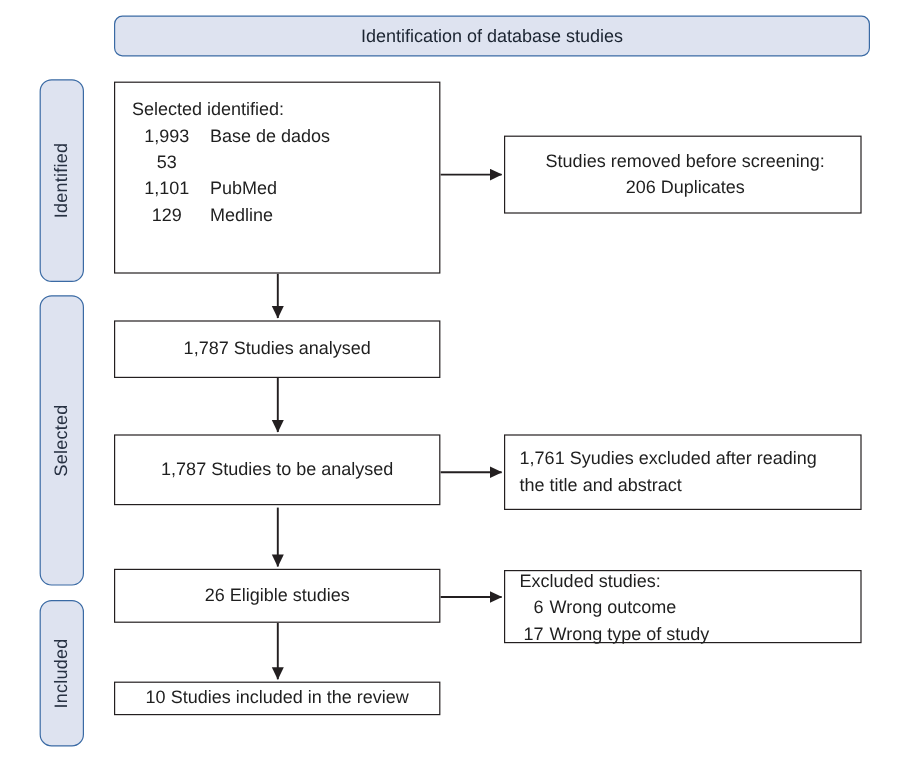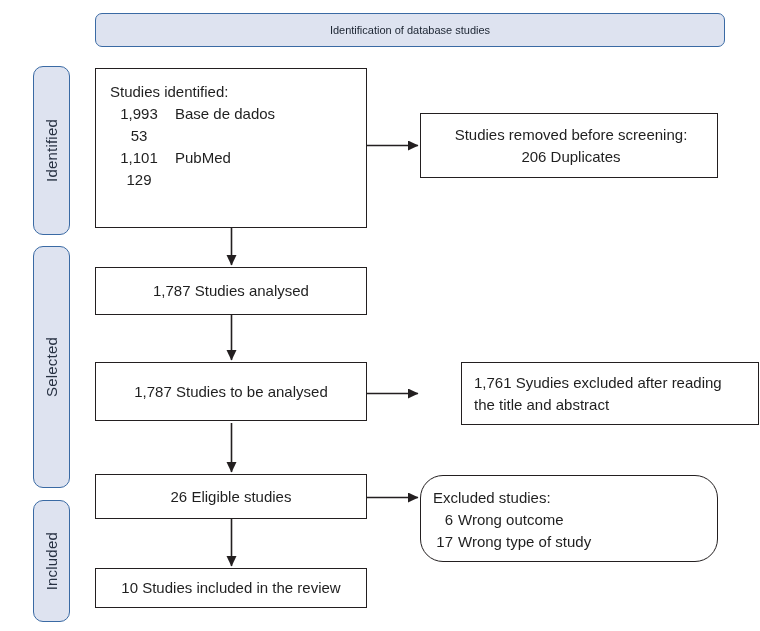--- a/index.html
+++ b/index.html
@@ -27,21 +27,21 @@
     box-sizing: border-box;
     display: flex;
     align-items: center;
     justify-content: center;
     z-index: 2;
   }
   .header-box {
     left: 95px; top: 13px;
     width: 630px; height: 34px;
     border-radius: 7px;
-    font-size: 11px;
+    font-size: 15px;
     color: #1b2431;
   }
   .stage {
     left: 33px;
     width: 37px;
     border-radius: 10px;
     color: #273142;
   }
   .stage span {
     writing-mode: vertical-rl;
@@ -75,25 +75,25 @@
     padding-left: 12px;
     padding-right: 8px;
   }
   .main-box  { left: 95px;  width: 272px; }
   .right-box { left: 420px; width: 298px; }
 
   .box-identified { top: 68px;  height: 160px; padding: 12px 4px 0 14px; }
   .box-analysed   { top: 267px; height: 48px; }
   .box-tobe       { top: 362px; height: 59px; }
   .box-eligible   { top: 474px; height: 45px; }
-  .box-review     { top: 568px; height: 40px; }
+  .box-review     { top: 568px; height: 28px; }
 
   .box-removed    { top: 113px; height: 65px; align-items: center; }
-  .box-excl-title { top: 362px; height: 63px; margin-left: 41px; }
-  .box-excl-stud  { top: 475px; height: 87px; padding-top: 2px; border-radius: 23px; }
+  .box-excl-title { top: 362px; height: 63px; }
+  .box-excl-stud  { top: 475px; height: 61px; padding-top: 2px; }
 
   .count-row {
     display: grid;
     grid-template-columns: 58px auto;
     column-gap: 7px;
   }
   .count-row .num { text-align: center; }
 
   .excl-row {
     display: grid;
@@ -132,34 +132,35 @@
     <span>Identified</span>
   </div>
   <div class="accent stage stage-selected">
     <span>Selected</span>
   </div>
   <div class="accent stage stage-included">
     <span>Included</span>
   </div>
 
   <div class="fbox main-box box-identified">
-    <div>Studies identified:</div>
+    <div>Selected identified:</div>
     <div class="count-row">
       <span class="num">1,993</span>
       <span>Base de dados</span>
     </div>
     <div class="count-row">
       <span class="num">53</span>
     </div>
     <div class="count-row">
       <span class="num">1,101</span>
       <span>PubMed</span>
     </div>
     <div class="count-row">
       <span class="num">129</span>
+      <span>Medline</span>
     </div>
   </div>
 
   <div class="fbox main-box centered box-analysed">
     <span>1,787 Studies analysed</span>
   </div>
 
   <div class="fbox main-box centered box-tobe">
     <span>1,787 Studies to be analysed</span>
   </div>

